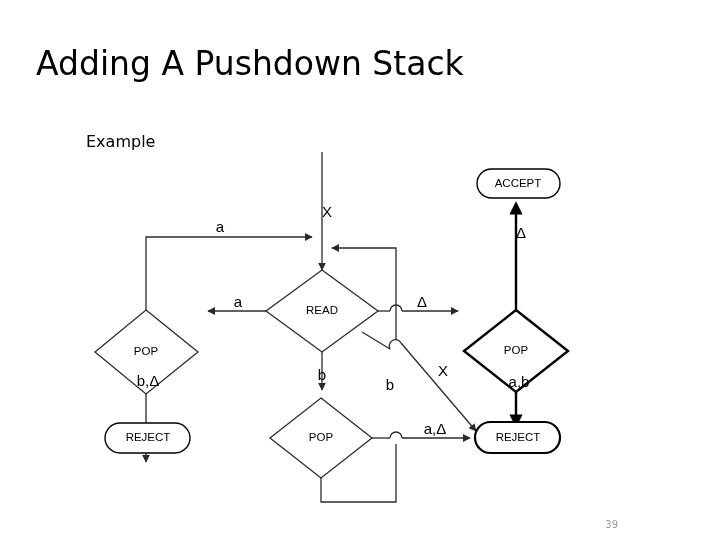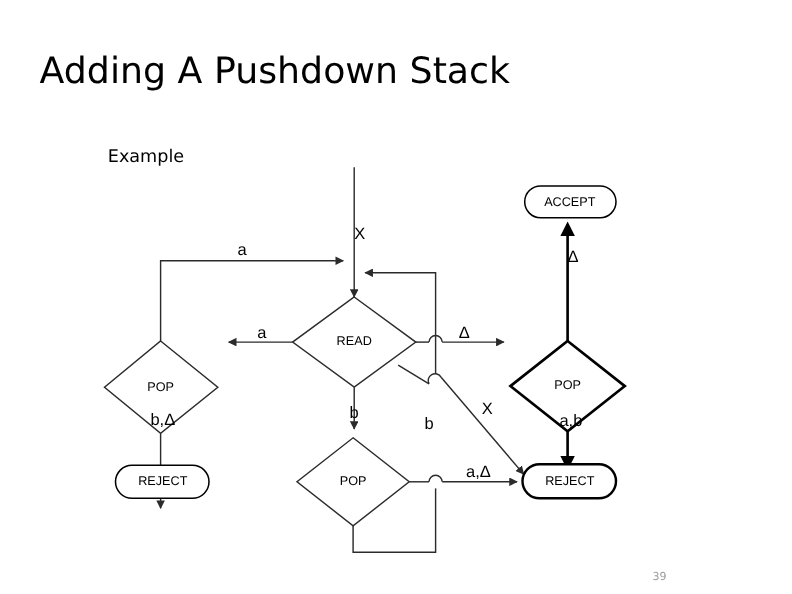--- a/index.html
+++ b/index.html
@@ -13,20 +13,21 @@
     position: relative;
     font-family: "Liberation Sans", sans-serif;
     overflow: hidden;
   }
   #slide {
     position: absolute;
     left: 0; top: 0;
     width: 624px;
     height: 540px;
     background: #ffffff;
+    padding-left: 12px;
   }
   .slide-title {
     position: absolute;
     left: 36px;
     top: 44px;
     width: 650px;
     font-family: "DejaVu Sans", sans-serif;
     font-size: 33px;
     font-weight: 400;
     color: #000000;
@@ -35,21 +36,20 @@
     white-space: nowrap;
   }
   .body-text {
     position: absolute;
     left: 86px;
     top: 131px;
     font-family: "DejaVu Sans", sans-serif;
     font-size: 16px;
     color: #000000;
     line-height: 22px;
-    margin-left: 12px;
   }
   .page-number {
     position: absolute;
     right: 18px;
     bottom: 10px;
     font-family: "DejaVu Sans", sans-serif;
     font-size: 10px;
     color: #9a9a9a;
   }
   #diagram {

